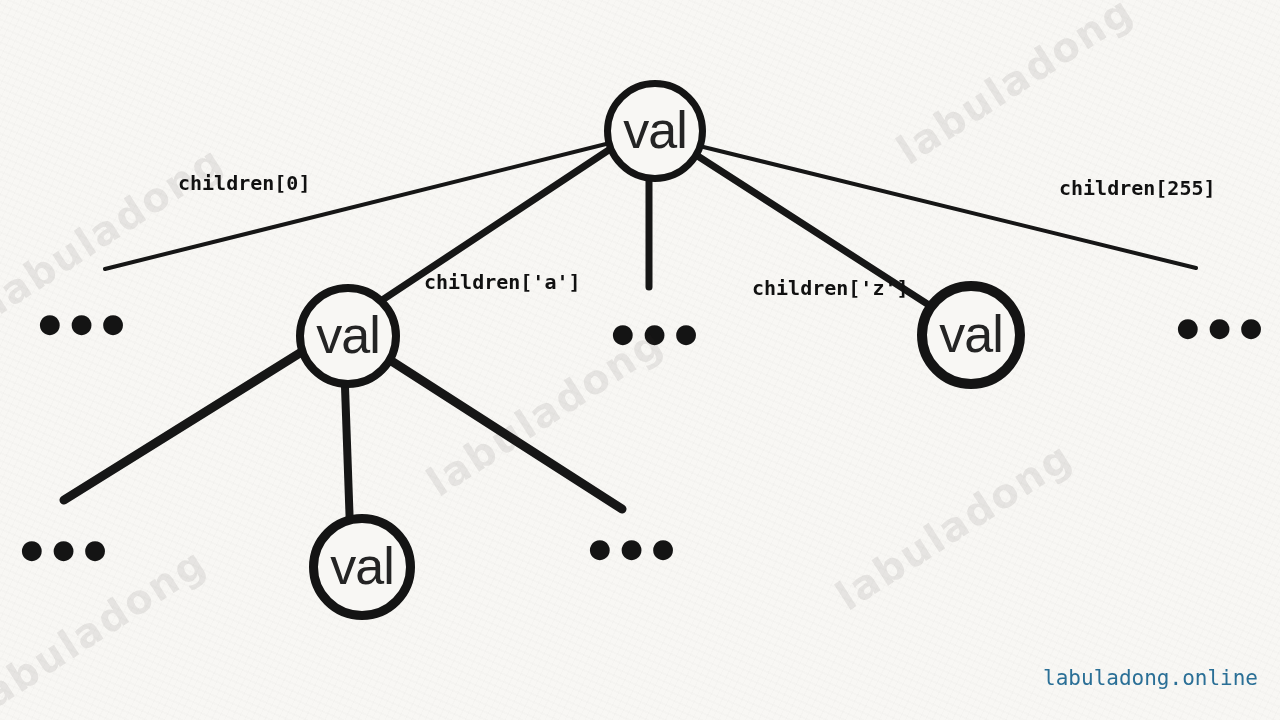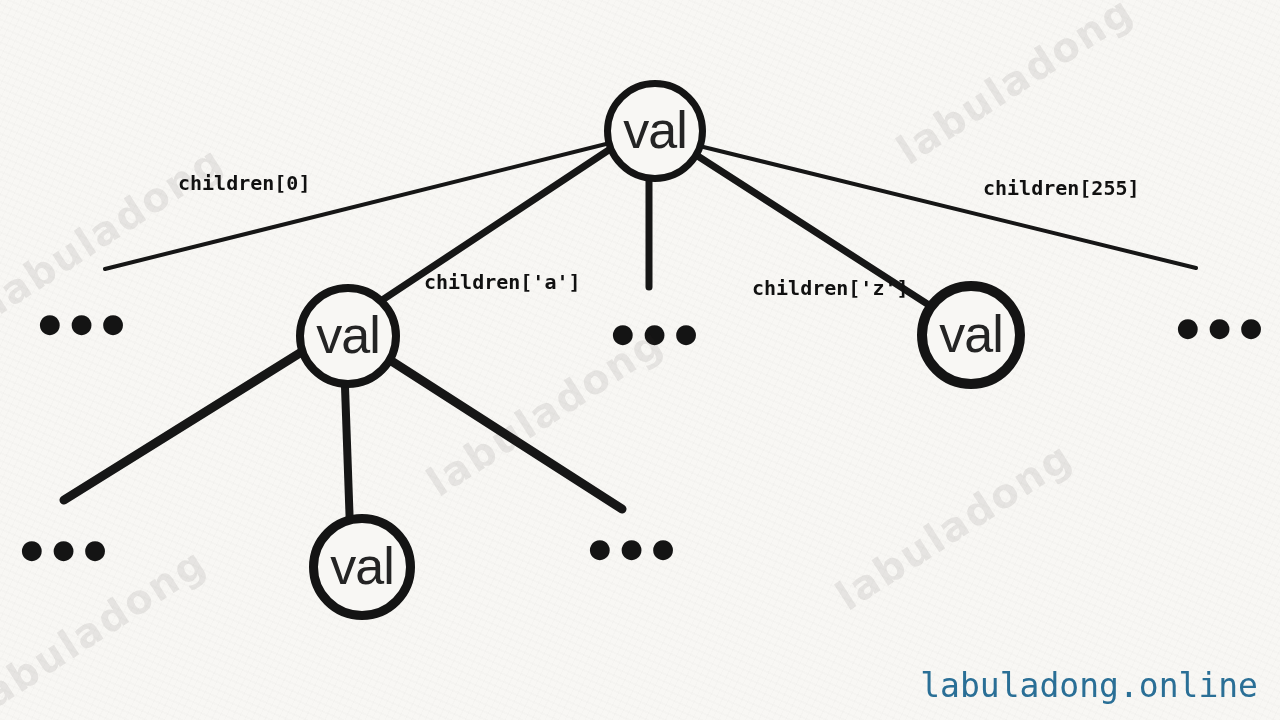--- a/index.html
+++ b/index.html
@@ -64,21 +64,21 @@
     position: absolute;
     font-family: "DejaVu Sans Mono", monospace;
     font-weight: bold;
     font-size: 20px;
     color: #111;
     white-space: nowrap;
   }
   .lbl-0   { left: 178px; top: 171px; }
   .lbl-a   { left: 424px; top: 270px; }
   .lbl-z   { left: 752px; top: 276px; }
-  .lbl-255 { left: 983px; top: 176px; }
+  .lbl-255 { left: 1059px; top: 176px; }
   .lbl-p   { left: 364px; top: 455px; }
 
   .ellipsis {
     position: absolute;
     transform: translate(-50%, -50%);
     font-family: "DejaVu Sans", sans-serif;
     font-size: 26px;
     letter-spacing: 9px;
     color: #141414;
     white-space: nowrap;
@@ -105,21 +105,21 @@
   .wm-2 { left: 105px;  top: 230px; }
   .wm-3 { left: 545px;  top: 412px; }
   .wm-4 { left: 954px;  top: 526px; }
   .wm-5 { left: 88px;   top: 632px; }
 
   .brand {
     position: absolute;
     right: 22px;
     top: 666px;
     font-family: "DejaVu Sans Mono", monospace;
-    font-size: 33px;
+    font-size: 21px;
     font-weight: 500;
     color: #2a6f96;
     white-space: nowrap;
   }
 </style>
 </head>
 <body>
 
 <div class="stage">
 

